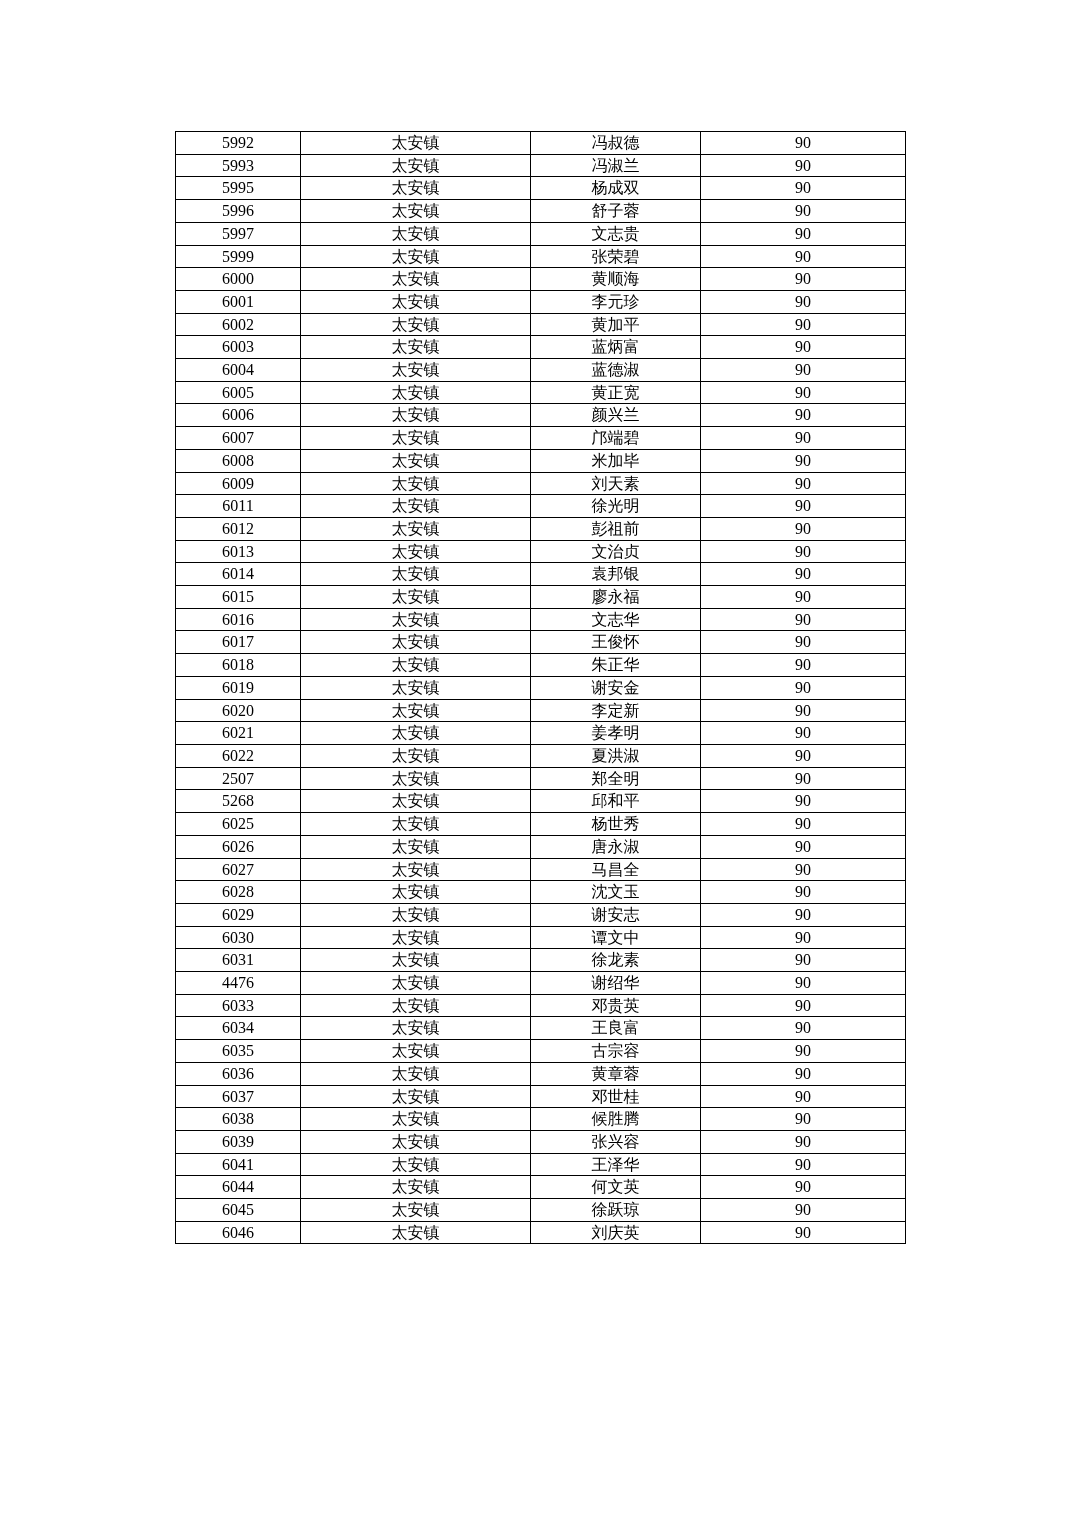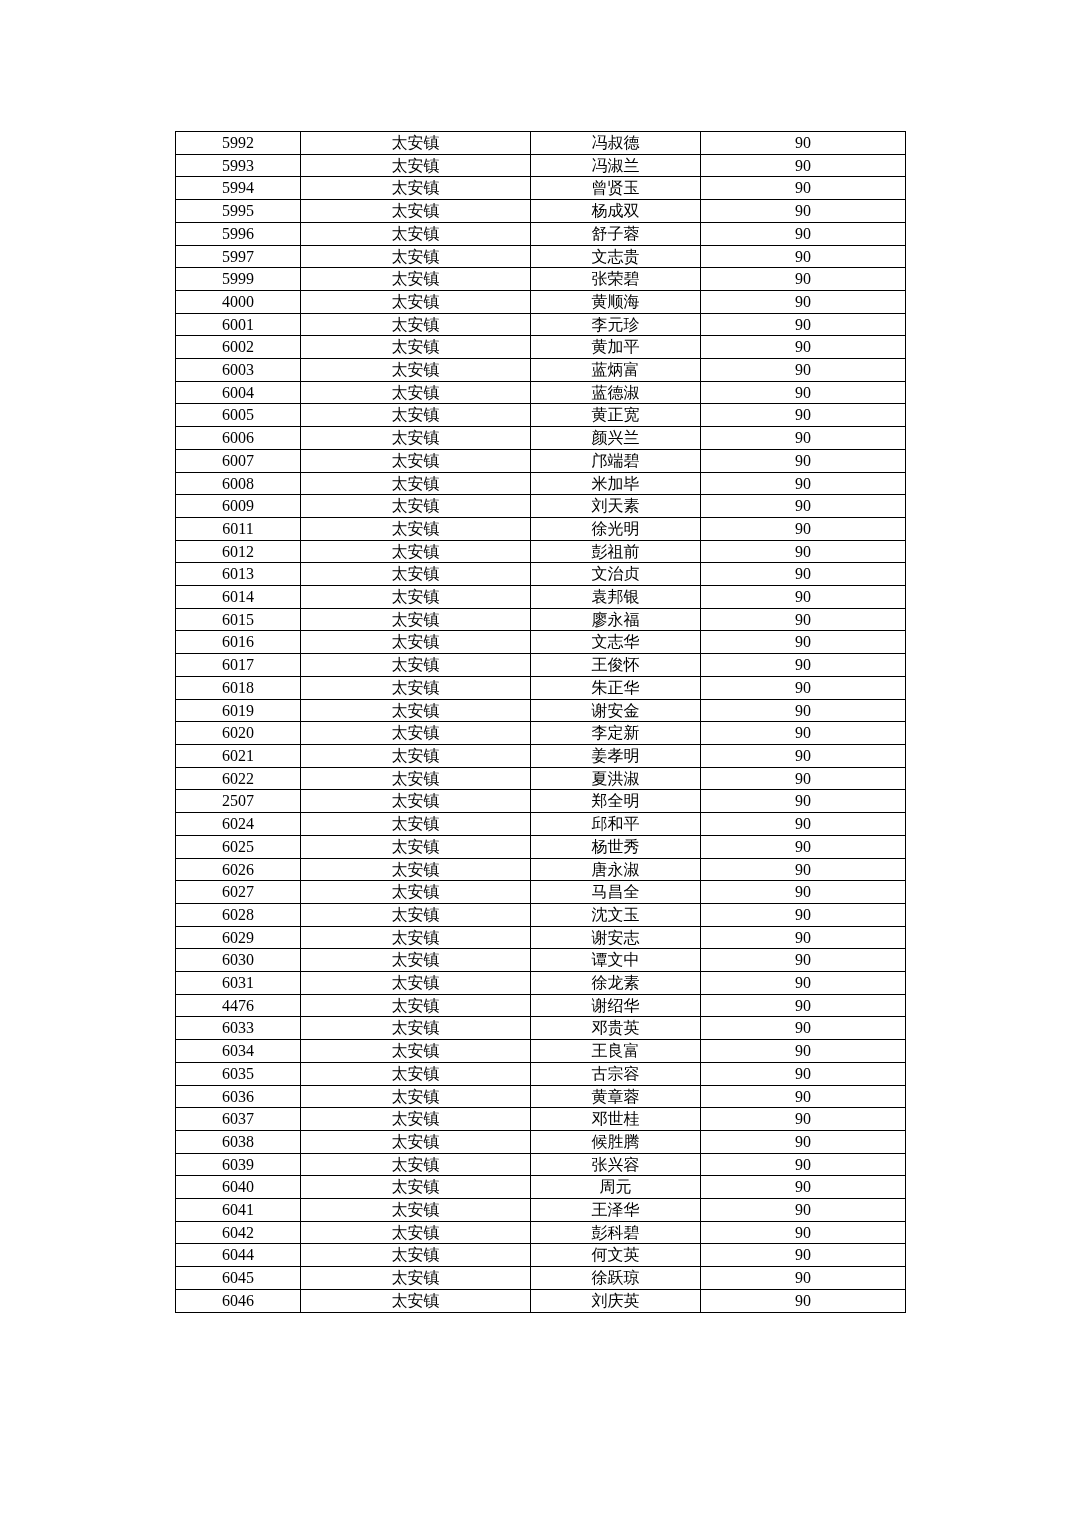--- a/index.html
+++ b/index.html
@@ -58,26 +58,20 @@
           <td>冯叔德</td>
           <td>90</td>
         </tr>
         <tr>
           <td>5993</td>
           <td>太安镇</td>
           <td>冯淑兰</td>
           <td>90</td>
         </tr>
         <tr>
-          <td>5994</td>
-          <td>太安镇</td>
-          <td>曾贤玉</td>
-          <td>90</td>
-        </tr>
-        <tr>
           <td>5995</td>
           <td>太安镇</td>
           <td>杨成双</td>
           <td>90</td>
         </tr>
         <tr>
           <td>5996</td>
           <td>太安镇</td>
           <td>舒子蓉</td>
           <td>90</td>
@@ -88,21 +82,21 @@
           <td>文志贵</td>
           <td>90</td>
         </tr>
         <tr>
           <td>5999</td>
           <td>太安镇</td>
           <td>张荣碧</td>
           <td>90</td>
         </tr>
         <tr>
-          <td>4000</td>
+          <td>6000</td>
           <td>太安镇</td>
           <td>黄顺海</td>
           <td>90</td>
         </tr>
         <tr>
           <td>6001</td>
           <td>太安镇</td>
           <td>李元珍</td>
           <td>90</td>
         </tr>
@@ -226,21 +220,21 @@
           <td>夏洪淑</td>
           <td>90</td>
         </tr>
         <tr>
           <td>2507</td>
           <td>太安镇</td>
           <td>郑全明</td>
           <td>90</td>
         </tr>
         <tr>
-          <td>6024</td>
+          <td>5268</td>
           <td>太安镇</td>
           <td>邱和平</td>
           <td>90</td>
         </tr>
         <tr>
           <td>6025</td>
           <td>太安镇</td>
           <td>杨世秀</td>
           <td>90</td>
         </tr>
@@ -322,35 +316,23 @@
           <td>候胜腾</td>
           <td>90</td>
         </tr>
         <tr>
           <td>6039</td>
           <td>太安镇</td>
           <td>张兴容</td>
           <td>90</td>
         </tr>
         <tr>
-          <td>6040</td>
-          <td>太安镇</td>
-          <td>周元</td>
-          <td>90</td>
-        </tr>
-        <tr>
           <td>6041</td>
           <td>太安镇</td>
           <td>王泽华</td>
-          <td>90</td>
-        </tr>
-        <tr>
-          <td>6042</td>
-          <td>太安镇</td>
-          <td>彭科碧</td>
           <td>90</td>
         </tr>
         <tr>
           <td>6044</td>
           <td>太安镇</td>
           <td>何文英</td>
           <td>90</td>
         </tr>
         <tr>
           <td>6045</td>

